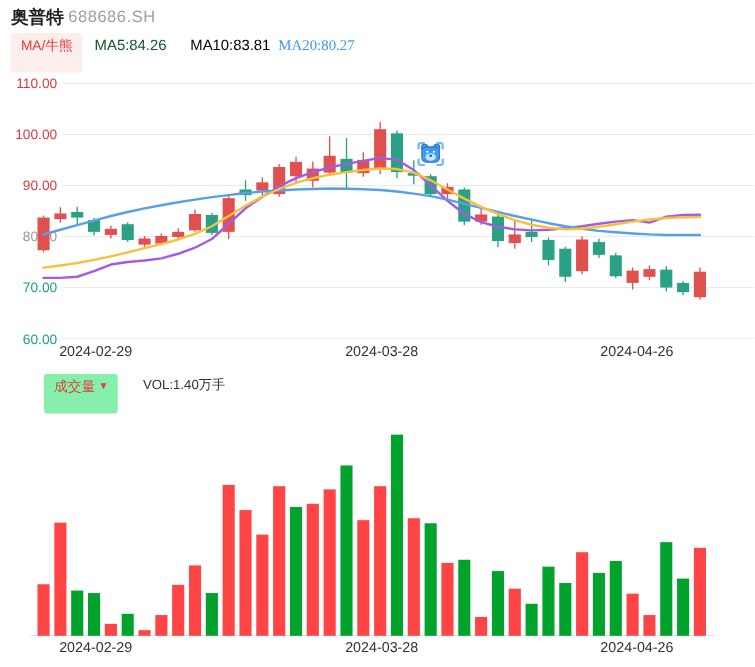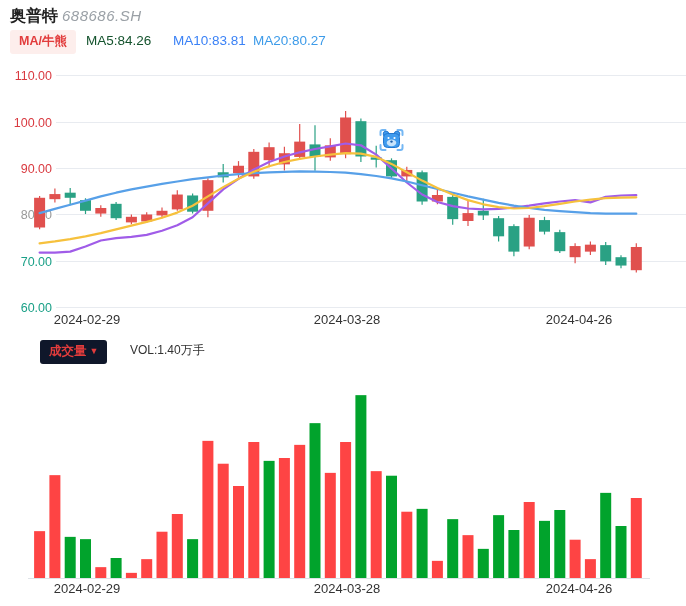--- a/index.html
+++ b/index.html
@@ -1,44 +1,44 @@
 <!DOCTYPE html>
 <html><head>
 <meta charset="utf-8">
 <style>
   html,body{margin:0;padding:0;background:#fff;}
   .page{position:relative;width:686px;height:606px;background:#fff;overflow:hidden;
         font-family:"Liberation Sans","DejaVu Sans",sans-serif;}
   .title{position:absolute;left:10px;top:6px;font-size:16px;font-weight:bold;color:#222;}
   .code{position:absolute;left:62px;top:7px;font-size:15px;color:#9aa0a6;letter-spacing:.5px;}
   .tab-badge{position:absolute;background:#fdeeec;color:#e23c3c;font-size:12.5px;
-             padding:3px 9px 4px;border-radius:3px;cursor:pointer;white-space:nowrap;font-weight:bold;}
+             padding:3px 9px 16px;border-radius:3px;cursor:pointer;white-space:nowrap;}
   .ma-tab{left:10px;top:30px;}
   .ma-label{position:absolute;top:33px;font-size:13.5px;white-space:nowrap;}
   .ma5{left:86px;} .ma10{left:173px;} .ma20{left:253px;}
   .vol-tab{left:40px;top:340px;}
   .caret{font-size:9px;vertical-align:1px;margin-left:3px;}
   .vol-label{position:absolute;left:130px;top:342px;font-size:12px;color:#333;}
   .date-label{position:absolute;font-size:13px;color:#333;transform:translateX(-50%);white-space:nowrap;}
   svg{position:absolute;left:0;display:block;}
   #price-svg{top:60px;}
   #vol-svg{top:370px;}
 </style>
 </head>
 <body>
 
 <div class="page">
 
   <span class="title" style="color: rgb(34, 34, 34);">奥普特</span>
-  <span class="code" style="color: rgb(154, 160, 166); font-style: italic;">688686.SH</span>
+  <span class="code" style="color: rgb(154, 160, 166);">688686.SH</span>
 
   <span class="tab-badge ma-tab" style="background: rgb(253, 238, 236); color: rgb(226, 60, 60);">MA/牛熊</span>
   <span class="ma-label ma5" style="color: #14532d;">MA5:84.26</span>
-  <span class="ma-label ma10" style="color: #3b82f6;">MA10:83.81</span>
-  <span class="ma-label ma20" style="color: rgb(61, 155, 233);">MA20:80.27</span>
+  <span class="ma-label ma10" style="color: #000000;">MA10:83.81</span>
+  <span class="ma-label ma20" style="color: rgb(61, 155, 233); font-family: Liberation Serif, serif;">MA20:80.27</span>
 
   <svg id="price-svg" width="686" height="270" viewBox="0 0 686 270">
       <line x1="56" y1="15.700000000000003" x2="686" y2="15.700000000000003" stroke="#e8ebf0" stroke-width="1" shape-rendering="crispEdges"></line>
       <text x="52" y="20.200000000000003" text-anchor="end" font-size="12.5" fill="#d93a40">110.00</text>
       <line x1="56" y1="62.120000000000005" x2="686" y2="62.120000000000005" stroke="#e8ebf0" stroke-width="1" shape-rendering="crispEdges"></line>
       <text x="52" y="66.62" text-anchor="end" font-size="12.5" fill="#d93a40">100.00</text>
       <line x1="56" y1="108.54000000000002" x2="686" y2="108.54000000000002" stroke="#e8ebf0" stroke-width="1" shape-rendering="crispEdges"></line>
       <text x="52" y="113.04000000000002" text-anchor="end" font-size="12.5" fill="#d93a40">90.00</text>
       <line x1="56" y1="154.96000000000004" x2="686" y2="154.96000000000004" stroke="#e8ebf0" stroke-width="1" shape-rendering="crispEdges"></line>
       <text x="52" y="159.46000000000004" text-anchor="end" font-size="12.5" fill="#999999">80.00</text>
@@ -140,21 +140,21 @@
         <circle cx="0" cy="0.6" r="1.2" fill="#1c5ea8"></circle>
       </g>
     </svg>
 
   <div id="price-x-axis">
       <div class="date-label" style="left: 87px; top: 312px; color: rgb(51, 51, 51);">2024-02-29</div>
       <div class="date-label" style="left: 347px; top: 312px; color: rgb(51, 51, 51);">2024-03-28</div>
       <div class="date-label" style="left: 579px; top: 312px; color: rgb(51, 51, 51);">2024-04-26</div>
     </div>
 
-  <span class="tab-badge vol-tab" style="background: #0f172a; color: rgb(226, 60, 60);">
+  <span class="tab-badge vol-tab" style="background: #86efac; color: rgb(226, 60, 60);">
     <span>成交量</span><span class="caret">▼</span>
   </span>
   <span class="vol-label" style="color: rgb(51, 51, 51);">VOL:1.40万手</span>
 
   <svg id="vol-svg" width="686" height="226" viewBox="0 0 686 226">
       <line x1="28" y1="208" x2="650" y2="208" stroke="#dfe3e8" stroke-width="1" shape-rendering="crispEdges"></line>
       <rect x="34.1" y="161.1452" width="11" height="46.8548" fill="#fe4444"></rect>
       <rect x="49.400000000000006" y="105.148" width="11" height="102.852" fill="#fe4444"></rect>
       <rect x="64.7" y="166.8592" width="11" height="41.1408" fill="#01a32c"></rect>
       <rect x="80" y="169.1448" width="11" height="38.8552" fill="#01a32c"></rect>

